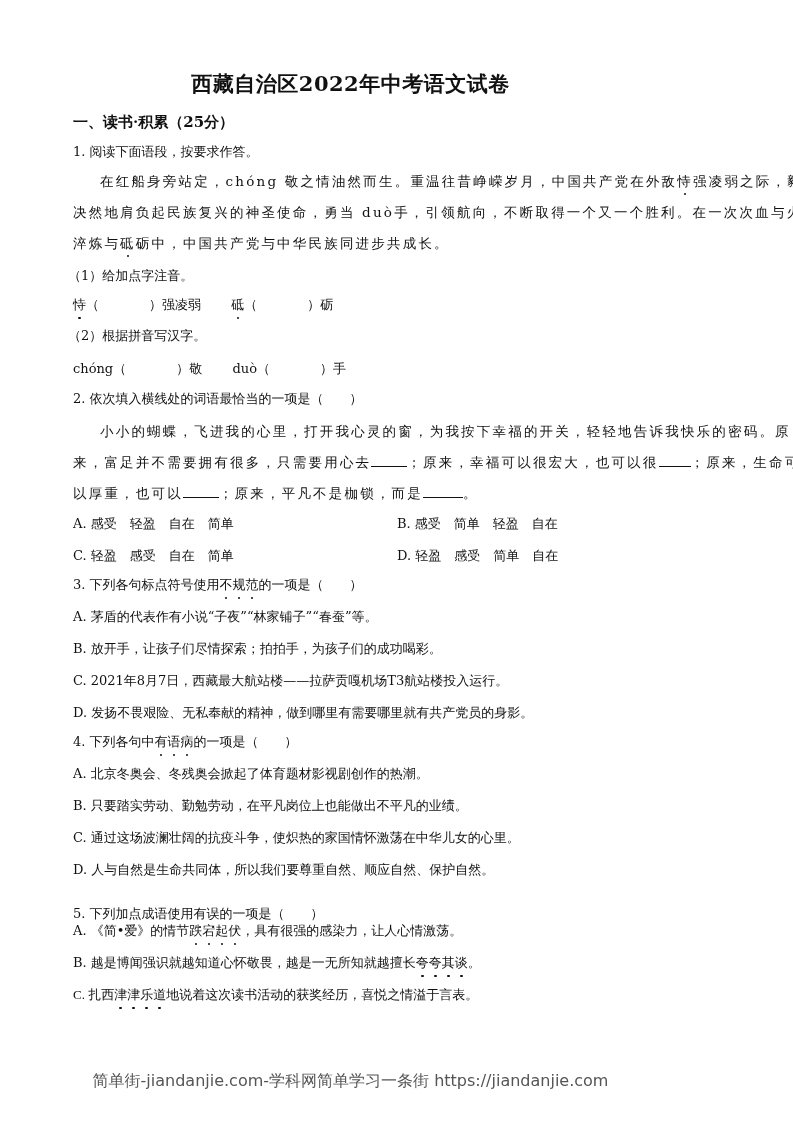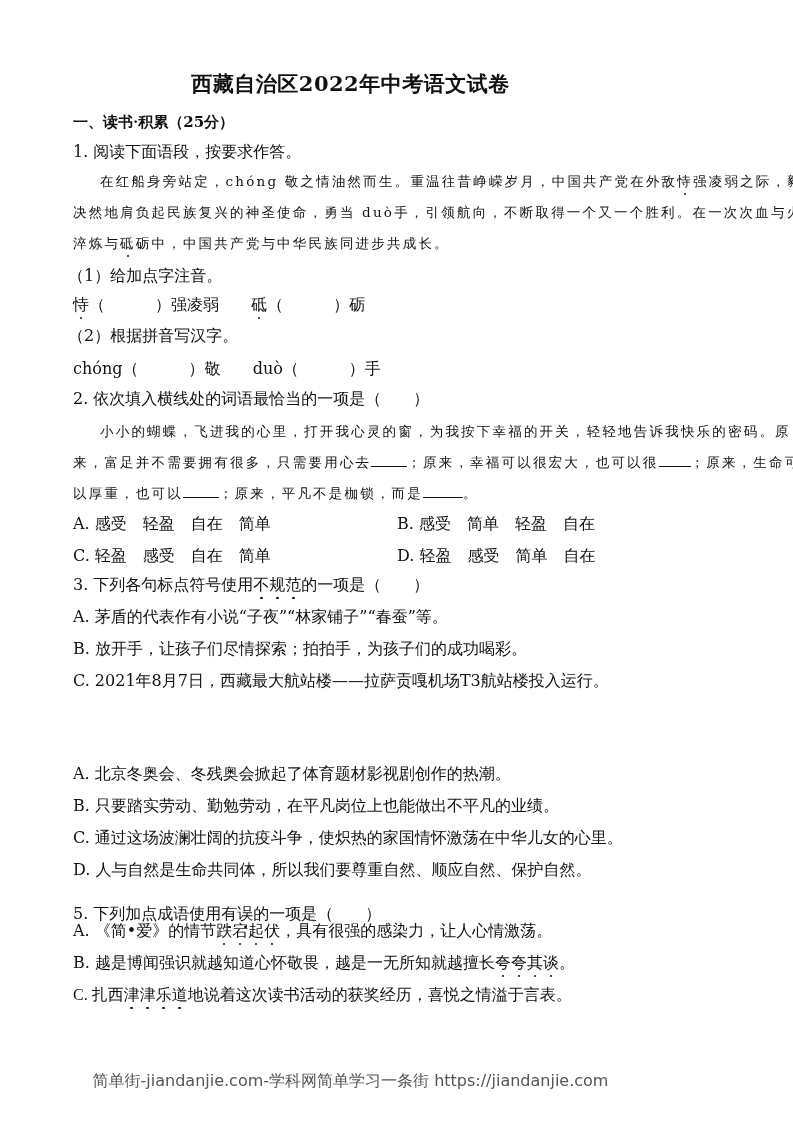--- a/index.html
+++ b/index.html
@@ -7,21 +7,21 @@
     width: 793px; height: 1122px; position: relative; overflow: hidden;
     font-family: "DejaVu Serif", "Liberation Serif", serif;
     color: #111;
   }
   .page { position: absolute; left: 0; top: 0; width: 701px; height: 1122px; }
   .title {
     position: absolute; left: 0; right: 0; top: 70px; text-align: center;
     font-size: 21px; font-weight: bold; letter-spacing: 0.5px;
   }
   .line {
-    position: absolute; left: 73px; font-size: 16px; white-space: nowrap; line-height: 18px;
+    position: absolute; left: 73px; font-size: 13px; white-space: nowrap; line-height: 18px;
   }
   .section-title { font-size: 15px; font-weight: bold; }
   .para { font-size: 13.5px; letter-spacing: 2.2px; }
   .indent { left: 100px; }
   .dot { position: relative; display: inline-block; }
   .dot::after {
     content: ""; position: absolute; left: 50%; bottom: -5px; width: 2.5px; height: 2.5px;
     margin-left: -1.25px; border-radius: 50%; background: #111;
   }
   .blank { display: inline-block; border-bottom: 1px solid #111; height: 12px; vertical-align: baseline; }
@@ -74,21 +74,25 @@
   <div class="line col-b" style="top:515px;">B. 感受　简单　轻盈　自在</div>
   <div class="line" style="top:547px;text-align:center;">C. 轻盈　感受　自在　简单</div>
   <div class="line col-b" style="top:547px;">D. 轻盈　感受　简单　自在</div>
 
   <div class="line" style="top:576px;">
     <span>3. 下列各句标点符号使用</span><span class="dot">不</span><span class="dot">规</span><span class="dot">范</span><span>的一项是（　　）</span>
   </div>
   <div class="line" style="top:608px;">A. 茅盾的代表作有小说“子夜”“林家铺子”“春蚕”等。</div>
   <div class="line" style="top:640px;">B. 放开手，让孩子们尽情探索；拍拍手，为孩子们的成功喝彩。</div>
   <div class="line" style="top:672px;">C. 2021年8月7日，西藏最大航站楼——拉萨贡嘎机场T3航站楼投入运行。</div>
+  <div class="line" style="top:704px;">D. 发扬不畏艰险、无私奉献的精神，做到哪里有需要哪里就有共产党员的身影。</div>
 
+  <div class="line" style="top:733px;">
+    <span>4. 下列各句中</span><span class="dot">有</span><span class="dot">语</span><span class="dot">病</span><span>的一项是（　　）</span>
+  </div>
   <div class="line" style="top:765px;">A. 北京冬奥会、冬残奥会掀起了体育题材影视剧创作的热潮。</div>
   <div class="line" style="top:797px;">B. 只要踏实劳动、勤勉劳动，在平凡岗位上也能做出不平凡的业绩。</div>
   <div class="line" style="top:829px;">C. 通过这场波澜壮阔的抗疫斗争，使炽热的家国情怀激荡在中华儿女的心里。</div>
   <div class="line" style="top:861px;">D. 人与自然是生命共同体，所以我们要尊重自然、顺应自然、保护自然。</div>
 
   <div class="line" style="top:905px;">
     <span>5. 下列加点成语使用</span><span class="dot">有</span><span class="dot">误</span><span>的一项是（　　）</span>
   </div>
   <div class="line" style="top:922px;">
     <span>A. 《简•爱》的情节</span><span class="dot">跌</span><span class="dot">宕</span><span class="dot">起</span><span class="dot">伏</span><span>，具有很强的感染力，让人心情激荡。</span>

